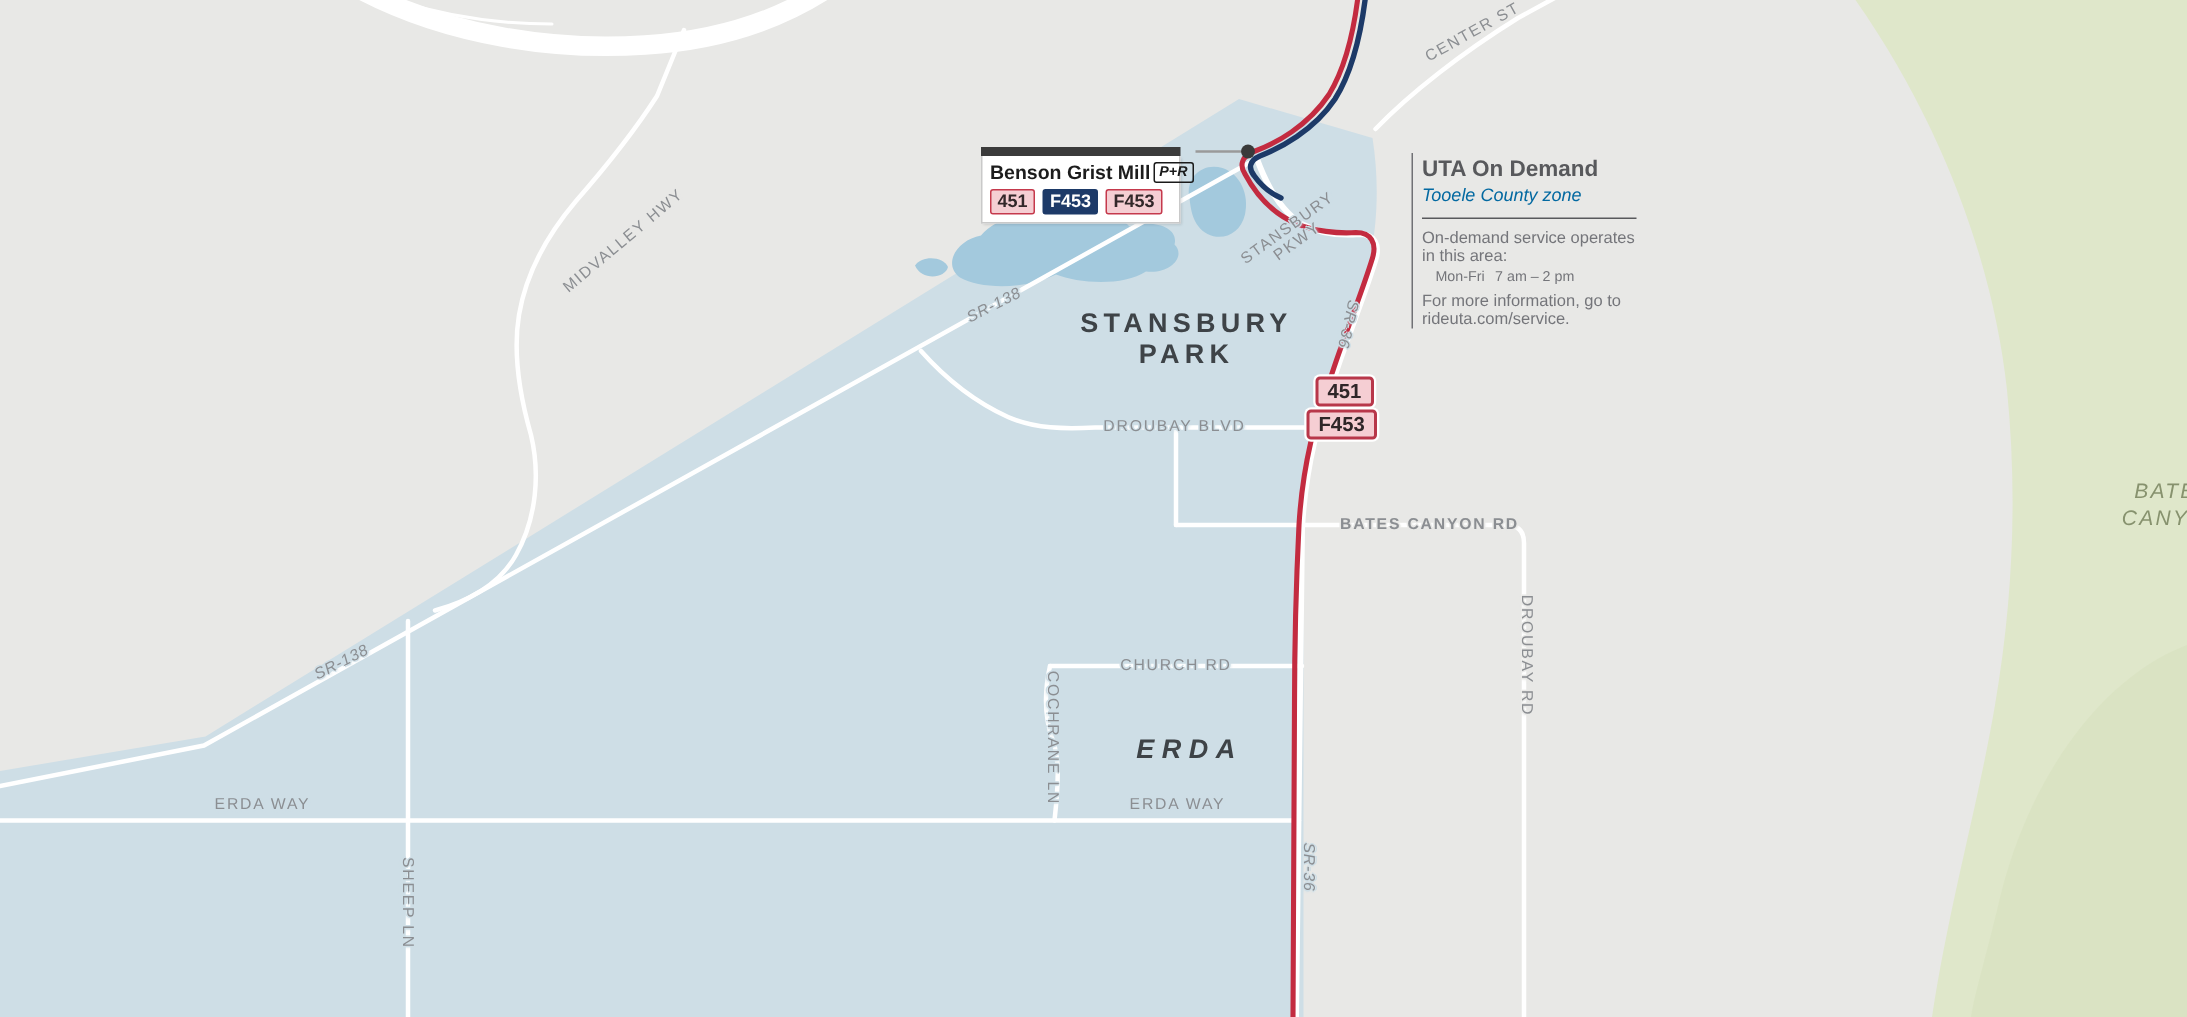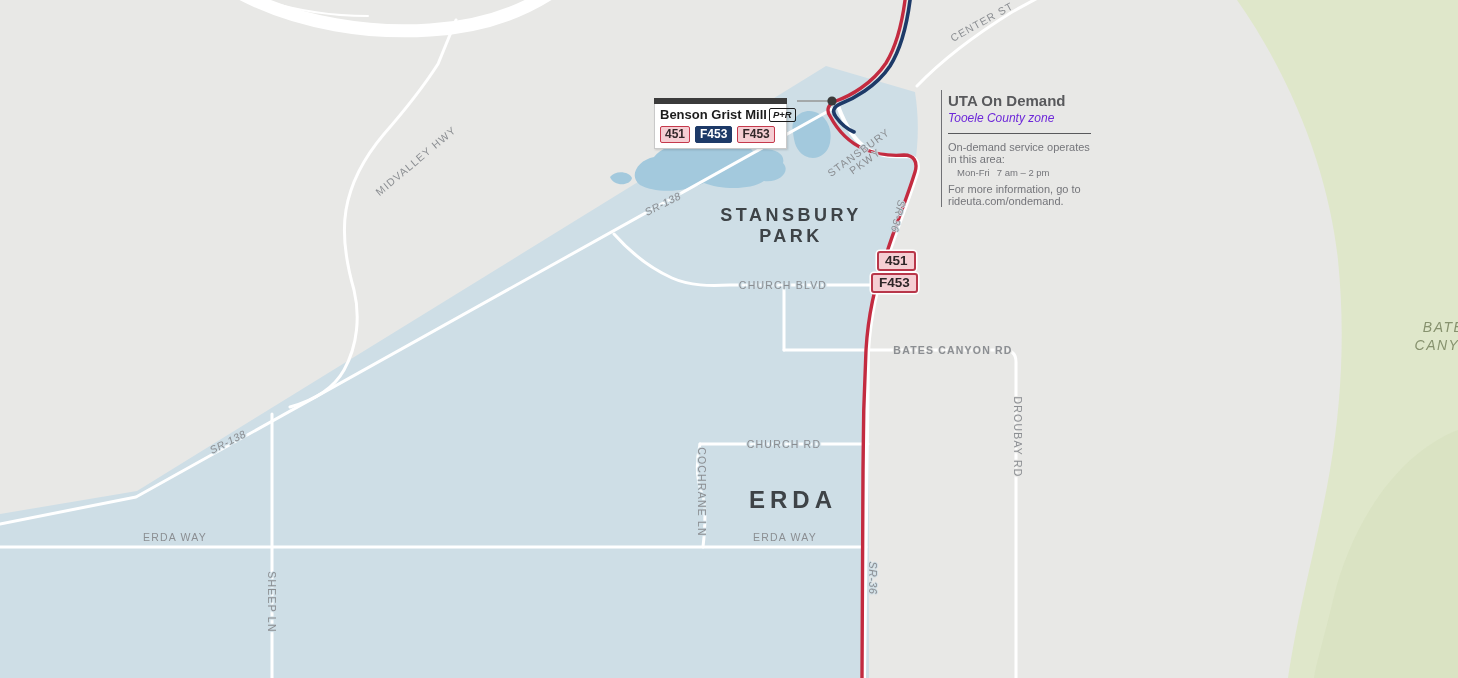--- a/index.html
+++ b/index.html
@@ -10,21 +10,21 @@
   
   .rlabel{position:absolute;z-index:2;font-size:10.5px;letter-spacing:1.2px;color:#8b8e92;
           white-space:nowrap;transform:translate(-50%,-50%) rotate(var(--r,0deg));line-height:11px;text-align:center;}
   .rlabel.it{font-style:italic;letter-spacing:0.6px;}
   .halo-blue{text-shadow:1px 0 0 #cedee6,-1px 0 0 #cedee6,0 1px 0 #cedee6,0 -1px 0 #cedee6,1px 1px 2px #cedee6;}
   .halo-gray{text-shadow:1px 0 0 #e8e8e6,-1px 0 0 #e8e8e6,0 1px 0 #e8e8e6,0 -1px 0 #e8e8e6,1px 1px 2px #e8e8e6;}
 
   .place{position:absolute;z-index:2;font-weight:bold;color:#3e4347;white-space:nowrap;
          transform:translate(-50%,-50%);text-align:center;}
   .place-big{font-size:18px;letter-spacing:3.5px;line-height:21px;}
-  .place-erda{font-size:24px;letter-spacing:5px;}
+  .place-erda{font-size:18px;letter-spacing:5px;font-style:italic;}
   .green-label{position:absolute;z-index:2;font-size:14px;font-style:italic;letter-spacing:1.5px;
          color:#87926e;white-space:nowrap;transform:translate(-50%,-50%);text-align:center;line-height:18px;}
 
   
   #stop-callout{position:absolute;left:654px;top:98px;width:133px;z-index:3;}
   #stop-callout .bar{height:6px;background:#3b3b3b;}
   #stop-callout .box{background:#fff;border:1px solid #c9c9c9;border-top:none;padding:3px 5px 5px 5px;
         box-shadow:1px 1px 2px rgba(0,0,0,0.15);}
   #stop-callout .titlerow{display:flex;align-items:center;justify-content:space-between;}
   #stop-callout .stop-name{font-weight:bold;font-size:13px;color:#1c1c1c;white-space:nowrap;}
@@ -34,24 +34,24 @@
   .sbadge{height:15px;line-height:15px;padding:0 4px;font-weight:bold;font-size:12px;border-radius:2px;white-space:nowrap;}
   .sbadge.outline-red{border:1.5px solid #c5394c;background:#f5ced3;color:#33282a;}
   .sbadge.solid-navy{border:1.5px solid #1d3a68;background:#1d3a68;color:#ffffff;}
 
   
   .route-marker{position:absolute;z-index:3;font-weight:bold;font-size:13.5px;color:#2f2628;
         background:#f5ced3;border:2px solid #b8374a;border-radius:3px;padding:0 6px;line-height:16px;
         box-shadow:0 0 0 1.5px #ffffff;white-space:nowrap;}
 
   
-  #info-panel{position:absolute;left:941px;top:90px;width:156px;z-index:3;border-left:1px solid #707175;
+  #info-panel{position:absolute;left:941px;top:102px;width:156px;z-index:3;border-left:1px solid #707175;
         padding-left:6px;}
   #info-panel .title{font-size:15px;font-weight:bold;color:#58595c;margin-top:2px;}
-  #info-panel .subtitle{font-size:12px;font-style:italic;color:#6d28d9;margin-top:2px;}
+  #info-panel .subtitle{font-size:12px;font-style:italic;color:#0369a1;margin-top:2px;}
   #info-panel .divider{border:none;border-top:1px solid #58595c;margin:8px 0 7px 0;width:143px;}
   #info-panel .body{font-size:11px;color:#74757a;line-height:12px;}
   #info-panel .sched{margin:2px 0 5px 9px;font-size:9.5px;color:#74757a;}
   #info-panel .sched .days{margin-right:7px;}
 </style>
 </head>
 <body>
 
 <div id="map-canvas">
 
@@ -112,21 +112,21 @@
   <div class="rlabel halo-gray" style="left:982px;top:22px;--r:-29deg;">CENTER ST</div>
   <div class="rlabel halo-gray" style="left:416px;top:161px;--r:-40deg;">MIDVALLEY HWY</div>
   <div class="rlabel it halo-blue" style="left:663px;top:204px;--r:-27deg;">SR-138</div>
   <div class="rlabel it halo-blue" style="left:228px;top:442px;--r:-27deg;">SR-138</div>
   <div class="rlabel halo-blue" style="left:862px;top:157px;--r:-36deg;">
     <div>STANSBURY</div>
     <div>PKWY</div>
   </div>
   <div class="rlabel it halo-blue" style="left:898px;top:216px;--r:103deg;">SR-36</div>
   <div class="rlabel it halo-blue" style="left:872px;top:578px;--r:90deg;">SR-36</div>
-  <div class="rlabel halo-blue" style="left:783px;top:285px;">CHURCH BLVD</div>
+  <div class="rlabel halo-blue" style="left:783px;top:285px;">DROUBAY BLVD</div>
   <div class="rlabel halo-gray" style="left:953px;top:350px;font-weight:bold;">BATES CANYON RD</div>
   <div class="rlabel halo-gray" style="left:1017px;top:437px;--r:90deg;">DROUBAY RD</div>
   <div class="rlabel halo-blue" style="left:784px;top:444px;">CHURCH RD</div>
   <div class="rlabel halo-blue" style="left:701px;top:492px;--r:90deg;">COCHRANE LN</div>
   <div class="rlabel halo-blue" style="left:175px;top:537px;">ERDA WAY</div>
   <div class="rlabel halo-blue" style="left:785px;top:537px;">ERDA WAY</div>
   <div class="rlabel halo-blue" style="left:271px;top:602px;--r:90deg;">SHEEP LN</div>
 
   <div id="stop-callout">
     <div class="bar"></div>
@@ -152,17 +152,17 @@
     <hr class="divider">
     <div class="body">
       <div>On-demand service operates</div>
       <div>in this area:</div>
     </div>
     <div class="sched">
       <span class="days">Mon-Fri</span><span>7 am – 2 pm</span>
     </div>
     <div class="body">
       <div>For more information, go to</div>
-      <div>rideuta.com/ondemand.</div>
+      <div>rideuta.com/service.</div>
     </div>
   </div>
 
 </div>
 
 </body></html>

